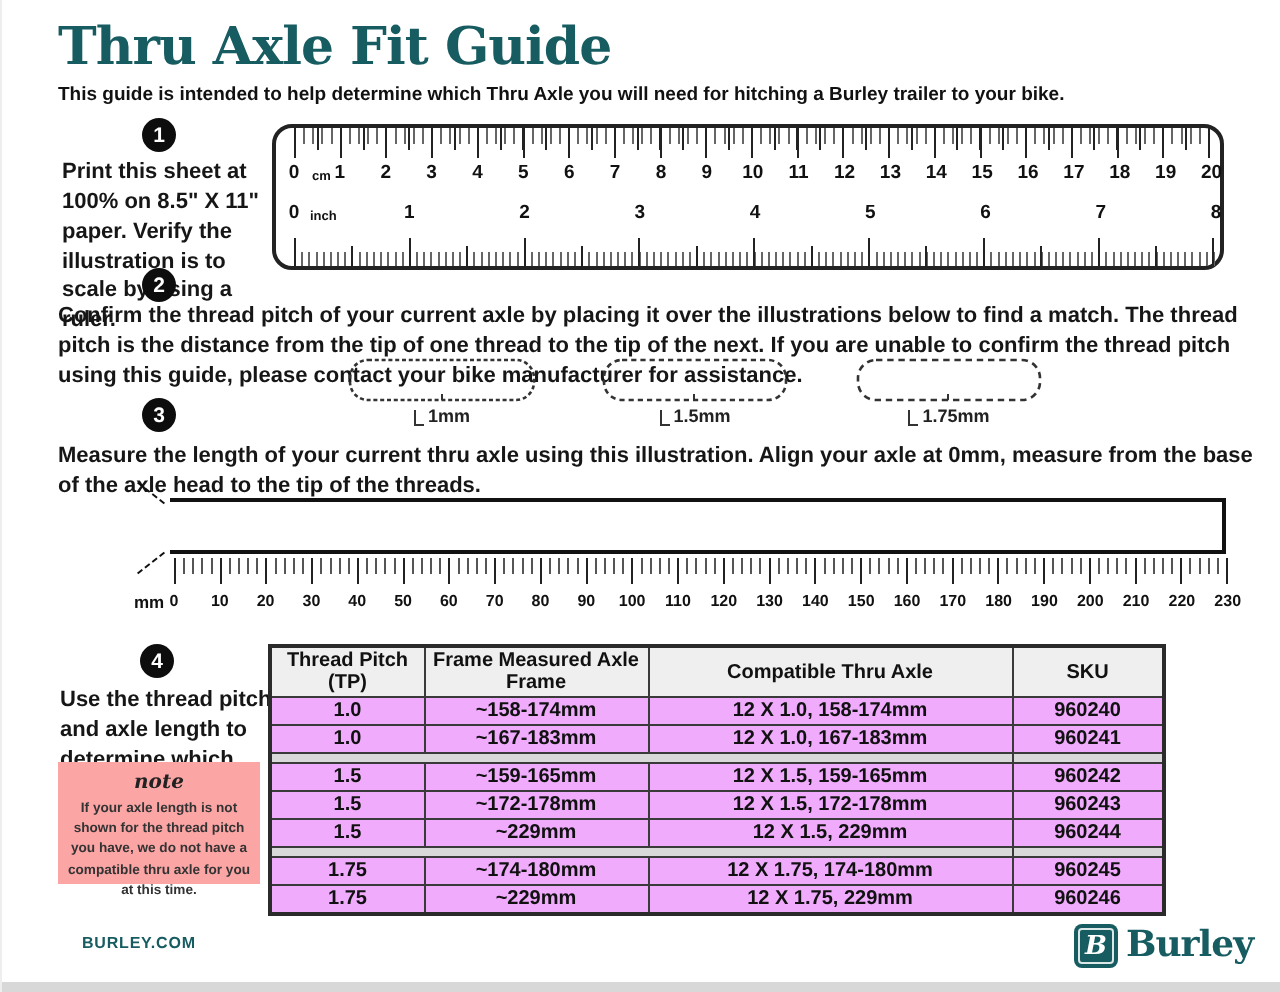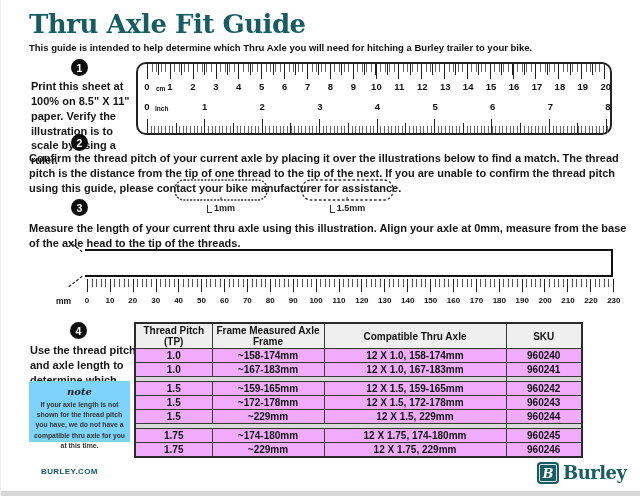--- a/index.html
+++ b/index.html
@@ -101,26 +101,26 @@
   .chamfer-bottom{left:66px;top:281px;transform:rotate(-38deg);}
   .axle-ticks{
     position:absolute;left:86px;top:279px;width:527px;height:13px;
     background-image:
       repeating-linear-gradient(90deg,#222 0 1px,transparent 1px 22.87px),
       repeating-linear-gradient(90deg,#555 0 1px,transparent 1px 4.574px);
     background-size:527px 13px,527px 8px;
     background-repeat:no-repeat;background-position:0 0;
   }
   .axle-numbers{left:86px;top:296px;width:527px;font-size:8px;font-weight:bold;color:#111;}
-  .unit-mm{position:absolute;left:55px;top:296px;font-size:8.5px;font-weight:bold;color:#111;}
+  .unit-mm{position:absolute;left:66px;top:296px;font-size:8.5px;font-weight:bold;color:#111;}
 
   
   .note-box{
     position:absolute;left:28px;top:381px;width:101px;height:61px;
-    background:#7dd3fc;text-align:center;padding-top:5px;
+    background:#fca5a5;text-align:center;padding-top:5px;
   }
   .note-title{
     font-family:"DejaVu Serif","Liberation Serif",serif;
     font-style:italic;font-weight:bold;font-size:10px;color:#222;margin-bottom:3px;
   }
   .note-text{font-size:6.8px;font-weight:600;color:#333;line-height:1.5;padding:0 4px;}
 
   
   .fit-table{
     position:absolute;left:133px;top:322px;width:447px;
@@ -289,20 +289,30 @@
     </div>
   </div>
   <div class="tp-illu" id="tp2">
     <svg width="93" height="22" viewBox="0 0 93 22">
       <rect x="1" y="1" width="91" height="20" rx="9" fill="none" stroke="#333" stroke-width="1.3" stroke-dasharray="2.6,2"></rect>
       <line x1="46" y1="18" x2="46" y2="21" stroke="#333" stroke-width="1"></line>
     </svg>
     <div class="tp-label">
       <span class="lbracket"></span>
       <span>1.5mm</span>
+    </div>
+  </div>
+  <div class="tp-illu" id="tp3">
+    <svg width="93" height="22" viewBox="0 0 93 22">
+      <rect x="1" y="1" width="91" height="20" rx="9" fill="none" stroke="#333" stroke-width="1.3" stroke-dasharray="3.2,2.4"></rect>
+      <line x1="46" y1="18" x2="46" y2="21" stroke="#333" stroke-width="1"></line>
+    </svg>
+    <div class="tp-label">
+      <span class="lbracket"></span>
+      <span>1.75mm</span>
     </div>
   </div>
 
   <div class="step-num" id="step3-num">3</div>
   <p class="step-text" id="step3-text">Measure the length of your current thru axle using this illustration. Align your axle at 0mm, measure from the base of the axle head to the tip of the threads.</p>
 
   <div class="axle-shaft"></div>
   <div class="chamfer chamfer-top"></div>
   <div class="chamfer chamfer-bottom"></div>
   <div class="axle-ticks"></div>

